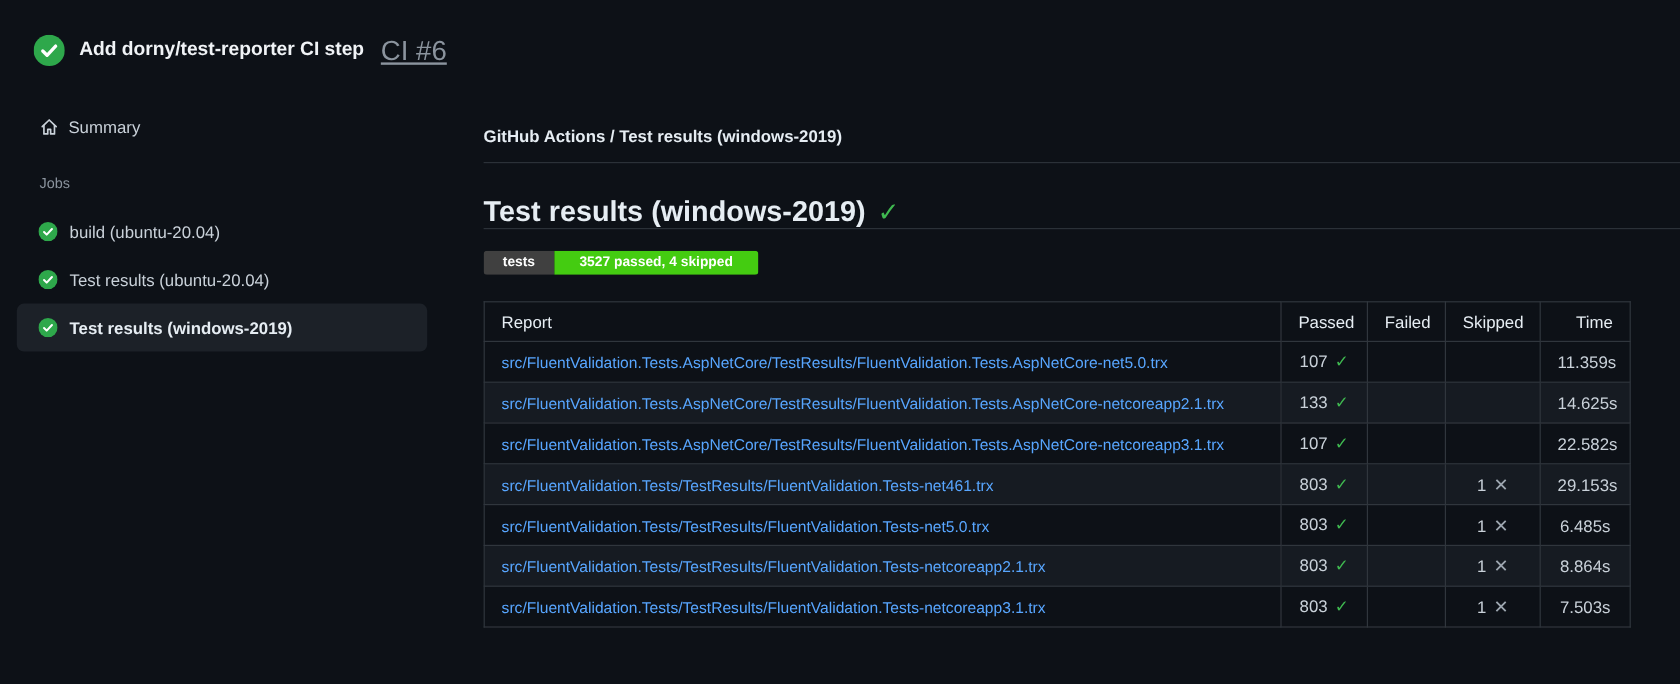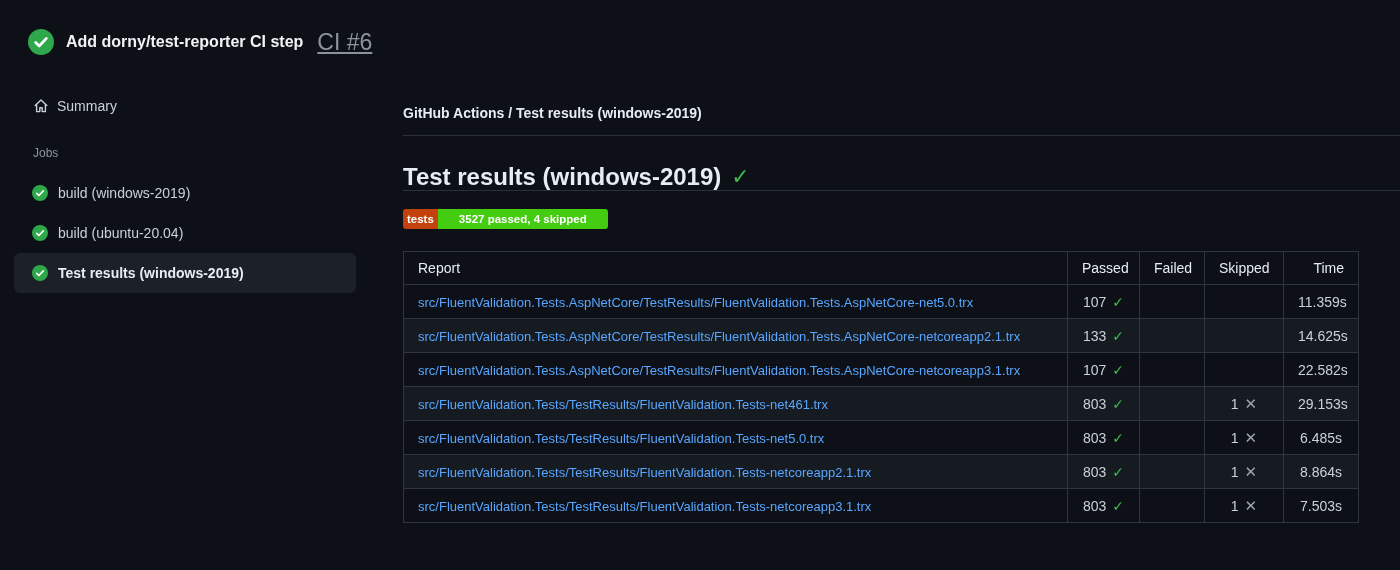--- a/index.html
+++ b/index.html
@@ -39,21 +39,21 @@
   .job-title{margin-top:15px;font-size:14px;font-weight:700;color:var(--text-bright);line-height:17px;}
   .status-line{margin-top:4px;font-size:14px;color:var(--muted);line-height:17px;}
   .divider{border:0;border-top:1px solid var(--divider);margin-top:13px;}
   .section-heading{margin-top:28px;padding-bottom:0;border-bottom:1px solid var(--divider);
     font-size:24px;font-weight:600;line-height:26px;color:var(--text-bright);
     display:flex;align-items:center;gap:10px;}
   .section-heading .head-check{color:var(--green);font-size:22px;font-weight:700;line-height:26px;}
   
   .badge{display:inline-flex;margin-top:18px;height:20px;border-radius:3px;overflow:hidden;
     font-size:11.5px;font-weight:600;line-height:20px;color:#ffffff;}
-  .badge .badge-label{background:#c2410c;padding:0 4px;}
+  .badge .badge-label{background:#404040;padding:0 16px;}
   .badge .badge-value{background:#44cc11;padding:0 21px;}
   
   table{margin-top:22px;width:955px;border-collapse:collapse;table-layout:fixed;}
   th,td{border:1px solid var(--border);padding:0 14px;font-size:14px;}
   th{height:33px;font-weight:400;color:var(--text-bright);text-align:right;}
   th.c-report{text-align:left;}
   td{height:34px;}
   tbody tr:nth-child(even){background:var(--bg-stripe);}
   td.c-report{overflow:hidden;}
   td.c-report a{color:var(--link);text-decoration:none;font-size:13px;white-space:nowrap;}
@@ -87,28 +87,28 @@
     </div>
 
     <div class="jobs-heading">Jobs</div>
 
     <nav class="job-list">
       <div class="job-item">
         <svg class="icon16" viewBox="0 0 16 16">
           <circle cx="8" cy="8" r="8" fill="#2ea84b"></circle>
           <path d="M4.7 8.3l2.2 2.2 4.4-4.7" fill="none" stroke="#ffffff" stroke-width="1.7" stroke-linecap="round" stroke-linejoin="round"></path>
         </svg>
-        <span>build (windows-2019)</span>
+        <span>build (ubuntu-20.04)</span>
       </div>
       <div class="job-item">
         <svg class="icon16" viewBox="0 0 16 16">
           <circle cx="8" cy="8" r="8" fill="#2ea84b"></circle>
           <path d="M4.7 8.3l2.2 2.2 4.4-4.7" fill="none" stroke="#ffffff" stroke-width="1.7" stroke-linecap="round" stroke-linejoin="round"></path>
         </svg>
-        <span>build (ubuntu-20.04)</span>
+        <span>Test results (ubuntu-20.04)</span>
       </div>
       <div class="job-item selected">
         <svg class="icon16" viewBox="0 0 16 16">
           <circle cx="8" cy="8" r="8" fill="#2ea84b"></circle>
           <path d="M4.7 8.3l2.2 2.2 4.4-4.7" fill="none" stroke="#ffffff" stroke-width="1.7" stroke-linecap="round" stroke-linejoin="round"></path>
         </svg>
         <span>Test results (windows-2019)</span>
       </div>
     </nav>
   </aside>

